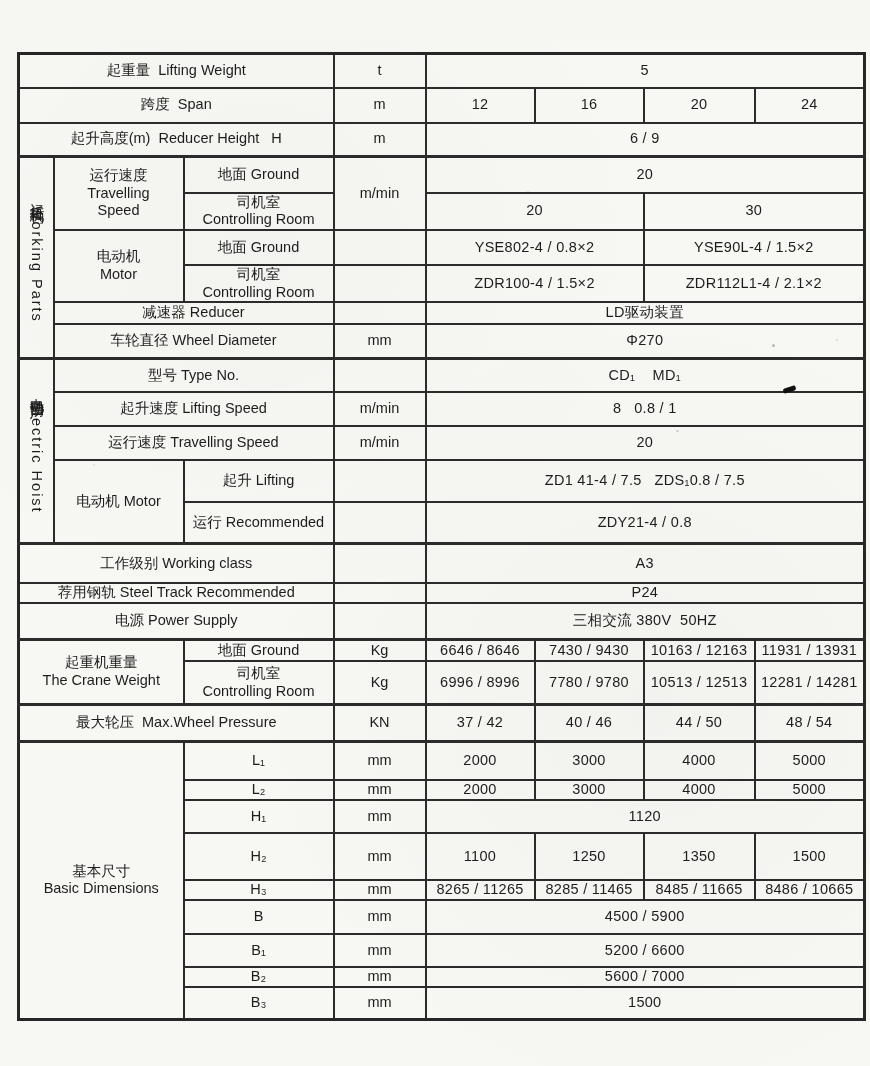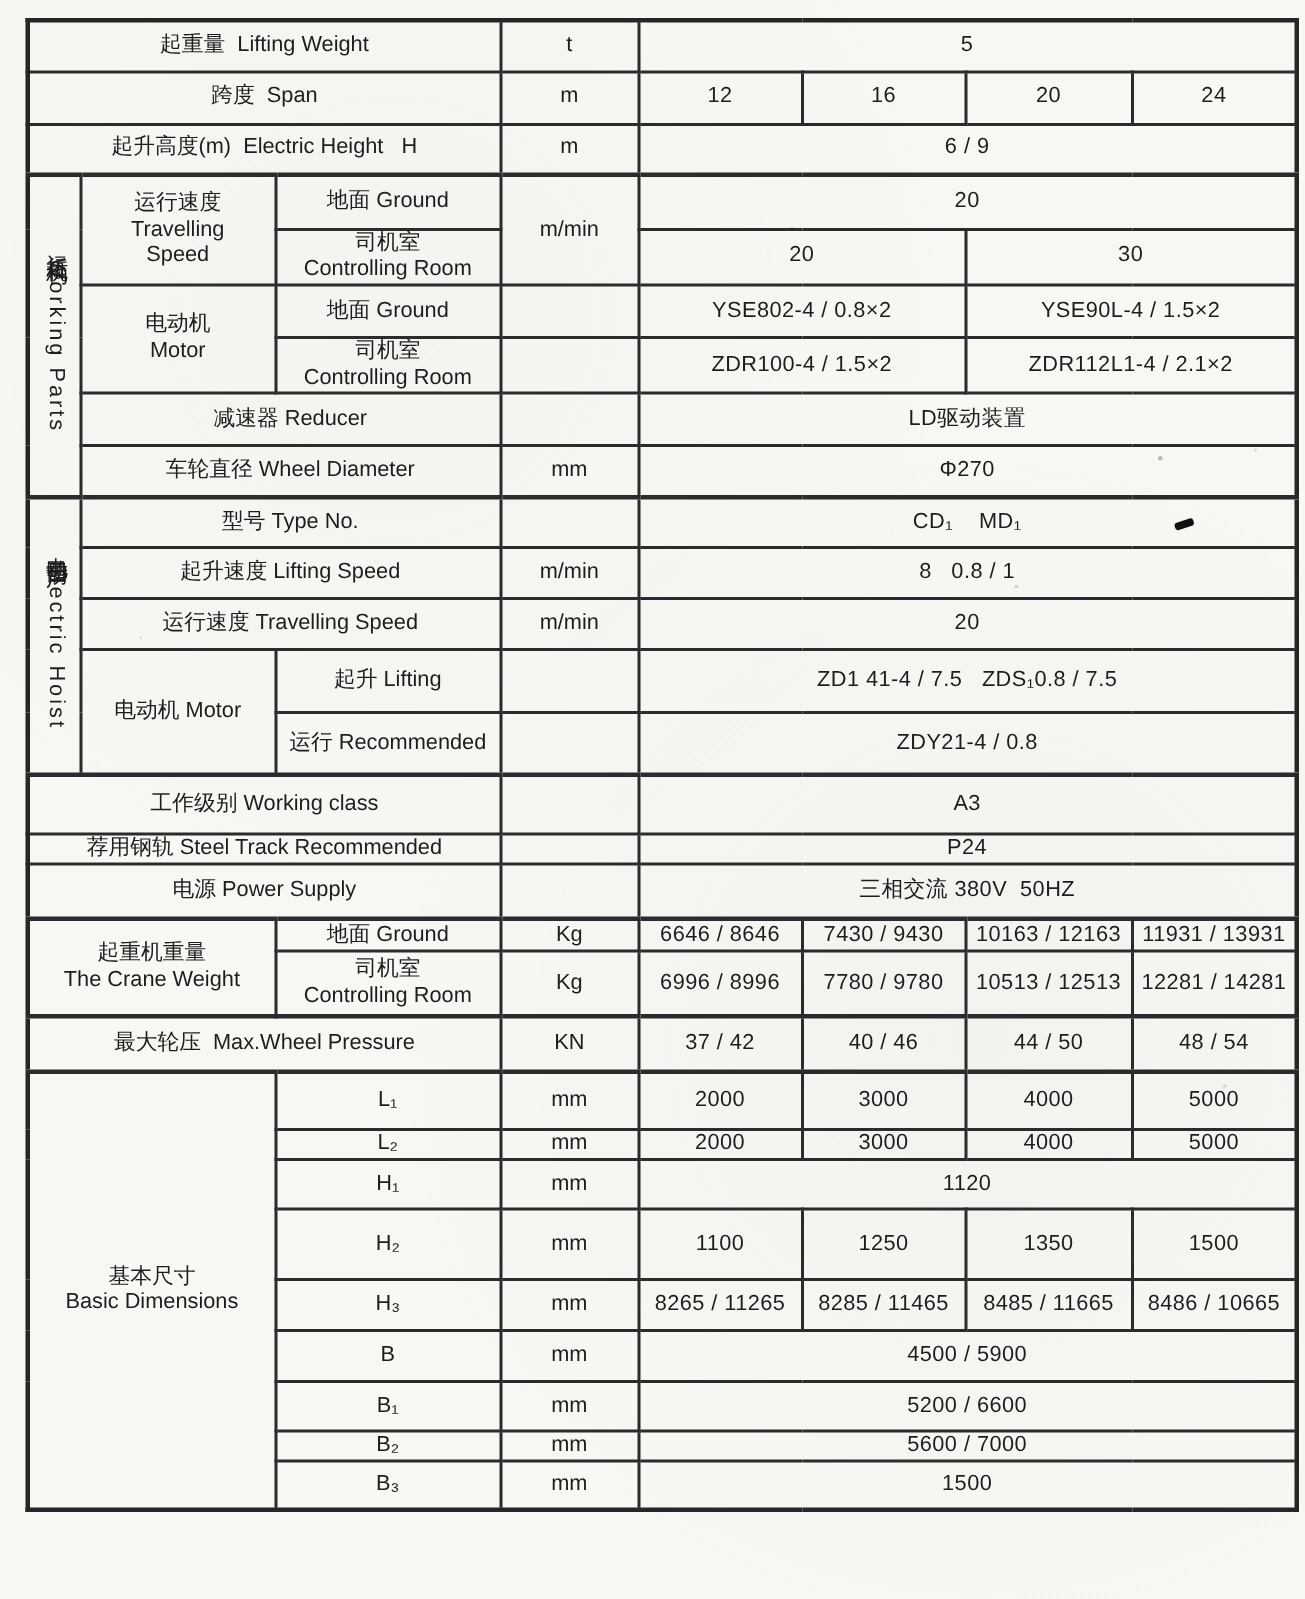--- a/index.html
+++ b/index.html
@@ -15,20 +15,21 @@
     font-family: "Liberation Sans", "DejaVu Sans", sans-serif;
     color: #1d1d1d;
   }
   .scan-page {
     position: absolute;
     inset: 0;
     background:
       radial-gradient(circle at 30% 20%, rgba(0,0,0,0.015), transparent 40%),
       radial-gradient(circle at 75% 65%, rgba(0,0,0,0.02), transparent 45%),
       #f7f7f4;
+    margin-top: 40px;
   }
   table.spec {
     position: absolute;
     left: 17px;
     top: 12px;
     width: 846px;
     border-collapse: collapse;
     table-layout: fixed;
     border: 3px solid #262626;
   }
@@ -90,21 +91,21 @@
   <tr style="height:35px">
     <td colspan="3">跨度  Span</td>
     <td>m</td>
     <td class="num">12</td>
     <td class="num">16</td>
     <td class="num">20</td>
     <td class="num">24</td>
   </tr>
 
   <tr style="height:34px">
-    <td colspan="3">起升高度(m)  Electric Height   H</td>
+    <td colspan="3">起升高度(m)  Reducer Height   H</td>
     <td>m</td>
     <td colspan="4" class="num">6 / 9</td>
   </tr>
 
   <tr class="sec" style="height:36px">
     <td rowspan="6" class="vlabel">运行机构 Working Parts</td>
     <td rowspan="2">运行速度
 Travelling
 Speed</td>
     <td>地面 Ground</td>
@@ -129,21 +130,21 @@
   </tr>
 
   <tr style="height:35px">
     <td>司机室
 Controlling Room</td>
     <td></td>
     <td colspan="2" class="num">ZDR100-4 / 1.5×2</td>
     <td colspan="2" class="num">ZDR112L1-4 / 2.1×2</td>
   </tr>
 
-  <tr style="height:35px">
+  <tr style="height:22px">
     <td colspan="2">减速器 Reducer</td>
     <td></td>
     <td colspan="4" class="num">LD驱动装置</td>
   </tr>
 
   <tr style="height:34px">
     <td colspan="2">车轮直径 Wheel Diameter</td>
     <td>mm</td>
     <td colspan="4" class="num">Φ270</td>
   </tr>
@@ -256,21 +257,21 @@
 
   <tr style="height:47px">
     <td>H₂</td>
     <td>mm</td>
     <td class="num">1100</td>
     <td class="num">1250</td>
     <td class="num">1350</td>
     <td class="num">1500</td>
   </tr>
 
-  <tr style="height:34px">
+  <tr style="height:20px">
     <td>H₃</td>
     <td>mm</td>
     <td class="num">8265 / 11265</td>
     <td class="num">8285 / 11465</td>
     <td class="num">8485 / 11665</td>
     <td class="num">8486 / 10665</td>
   </tr>
 
   <tr style="height:34px">
     <td>B</td>

